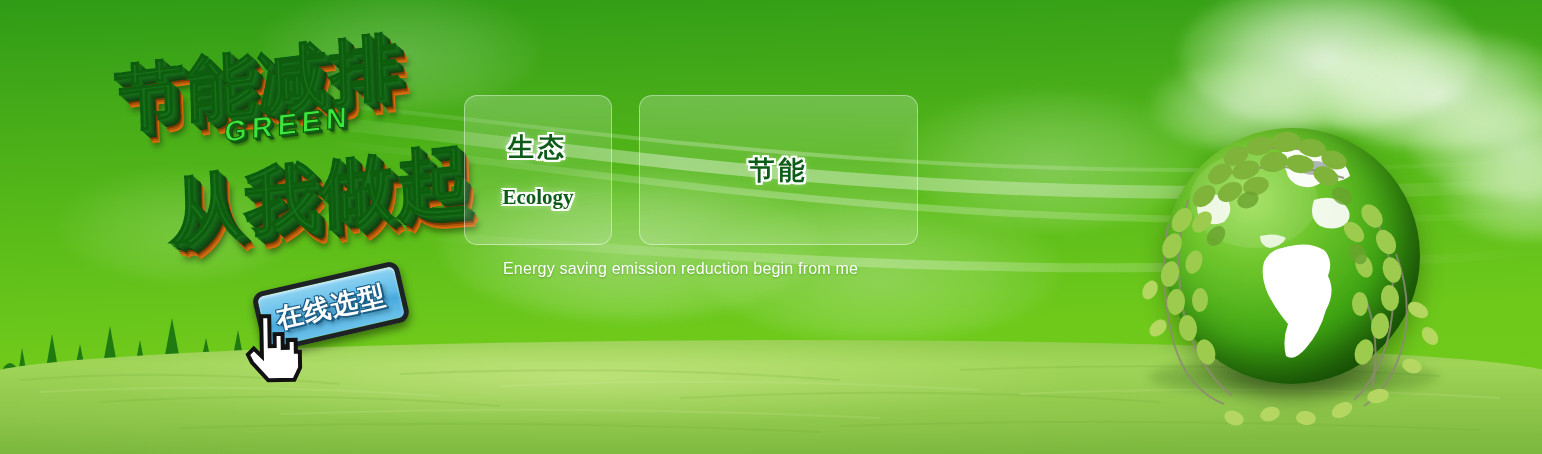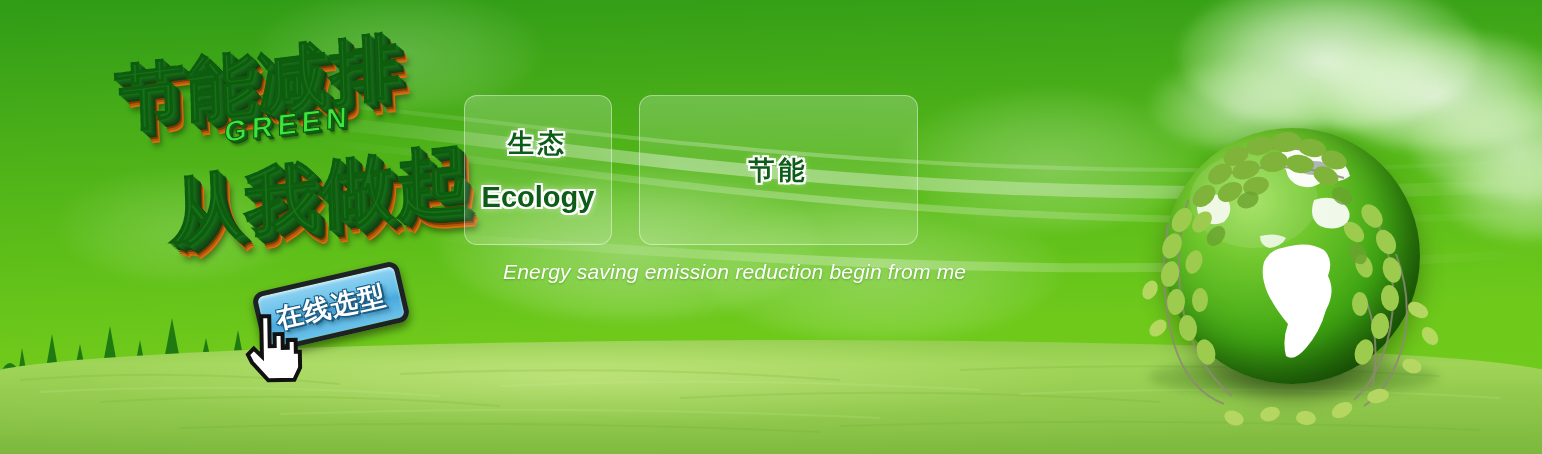--- a/index.html
+++ b/index.html
@@ -145,34 +145,34 @@
   .card.c-con{ width:279px; }
   .card.c-opt{ width:204px; }
   .card-cn{
     font-size:26px; font-weight:bold; color:#0d5c17; letter-spacing:4px;
     text-shadow:
       -2px -2px 0 #ffffff, 2px -2px 0 #ffffff, -2px 2px 0 #ffffff, 2px 2px 0 #ffffff,
       0 -2px 0 #ffffff, 0 2px 0 #ffffff, -2px 0 0 #ffffff, 2px 0 0 #ffffff,
       0 0 7px rgba(255,255,255,.9);
   }
   .card-en{
-    font-size:29px; font-weight:bold; color:#0d5c17; white-space:nowrap;
+    font-size:21px; font-weight:bold; color:#0d5c17; white-space:nowrap;
     text-shadow:
       -2px -2px 0 #ffffff, 2px -2px 0 #ffffff, -2px 2px 0 #ffffff, 2px 2px 0 #ffffff,
       0 -2px 0 #ffffff, 0 2px 0 #ffffff, -2px 0 0 #ffffff, 2px 0 0 #ffffff,
       0 0 8px rgba(255,255,255,.95);
+    font-family: Liberation Serif, serif;
   }
 
   
   .tagline{
     position:absolute; left:503px; top:260px;
-    font-size:21px; color:#ffffff; letter-spacing:.2px;
+    font-size:16px; color:#ffffff; letter-spacing:.2px;
     text-shadow:0 1px 2px rgba(30,90,10,.35);
     white-space:nowrap;
-    font-style:italic;
   }
 </style>
 </head>
 <body>
 
 <div class="banner">
 
   <div class="sky">
     <div class="cloud c1"></div>
     <div class="cloud c2"></div>

